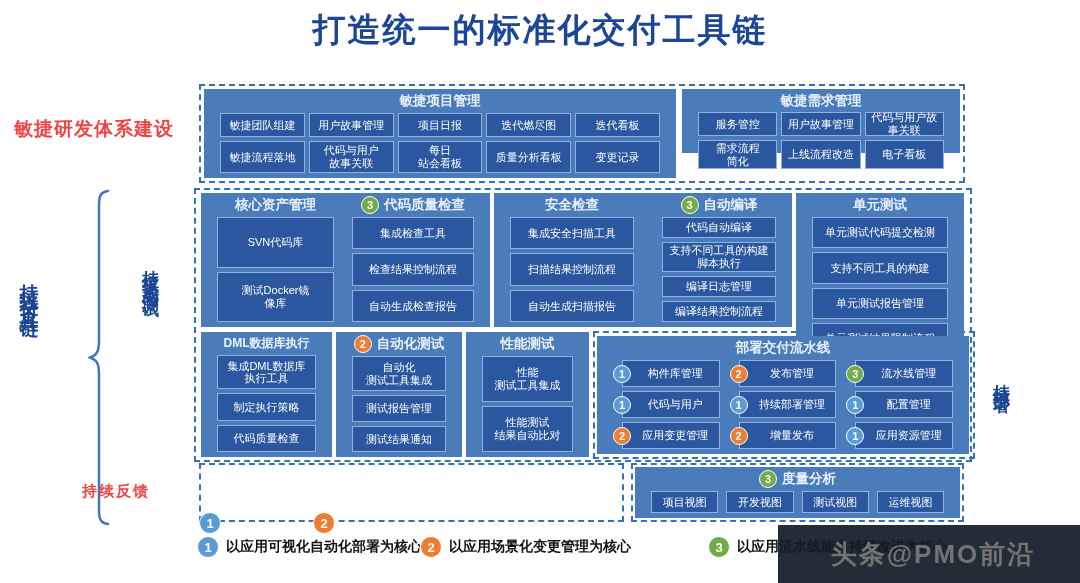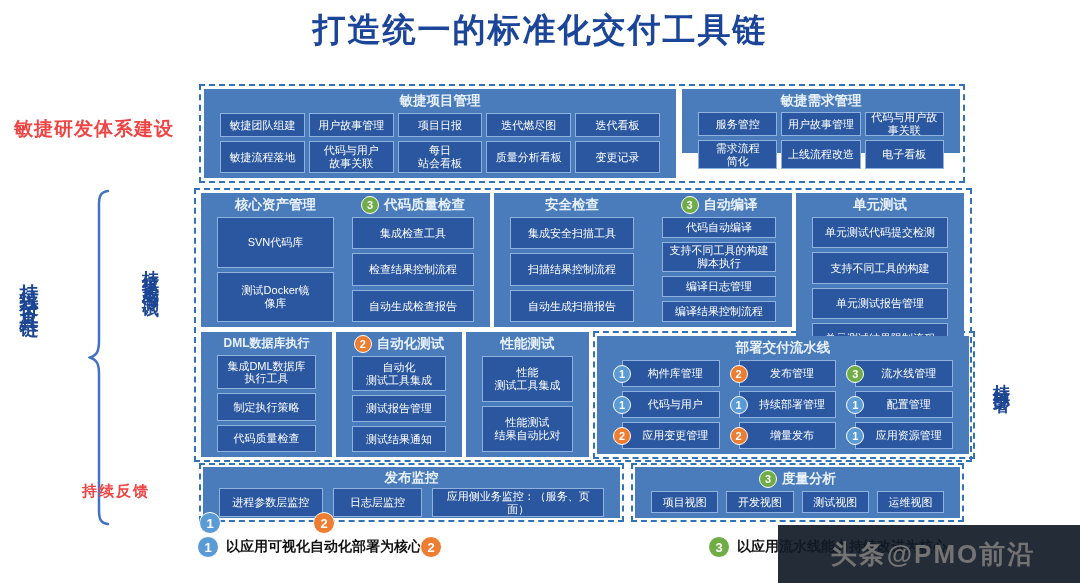--- a/index.html
+++ b/index.html
@@ -255,28 +255,20 @@
         <span class="badge b2">2</span>
         <div class="btn">增量发布</div>
       </div>
       <div class="pitem">
         <span class="badge b1">1</span>
         <div class="btn">应用资源管理</div>
       </div>
     </div>
   </div>
 
-  <div class="panel" id="p-monitor">
-    <div class="phead" style="min-height:15px">发布监控</div>
-    <div class="row">
-      <div class="btn" style="flex:1.17">进程参数层监控</div>
-      <div class="btn" style="flex:1">日志层监控</div>
-      <div class="btn" style="flex:2">应用侧业务监控：（服务、页面）</div>
-    </div>
-  </div>
   <span class="badge fbadge b1" id="fb-1">1</span>
   <span class="badge fbadge b2" id="fb-2">2</span>
 
   <div class="panel" id="p-metrics">
     <div class="phead" style="min-height:15px">
       <span class="badge b3">3</span>
       <span>度量分析</span>
     </div>
     <div class="row" style="gap:8px">
       <div class="btn" style="flex:1">项目视图</div>
@@ -285,20 +277,21 @@
       <div class="btn" style="flex:1">运维视图</div>
     </div>
   </div>
 
   <div class="legend-item" id="lg-1">
     <span class="badge b1">1</span>
     <span>以应用可视化自动化部署为核心</span>
   </div>
   <div class="legend-item" id="lg-2">
     <span class="badge b2">2</span>
+    <span>以应用场景化变更管理为核心</span>
   </div>
   <div class="legend-item" id="lg-3">
     <span class="badge b3">3</span>
     <span>以应用流水线能力持续改进为核心</span>
   </div>
 
   <div class="watermark">头条@PMO前沿</div>
 
 </div>
 

